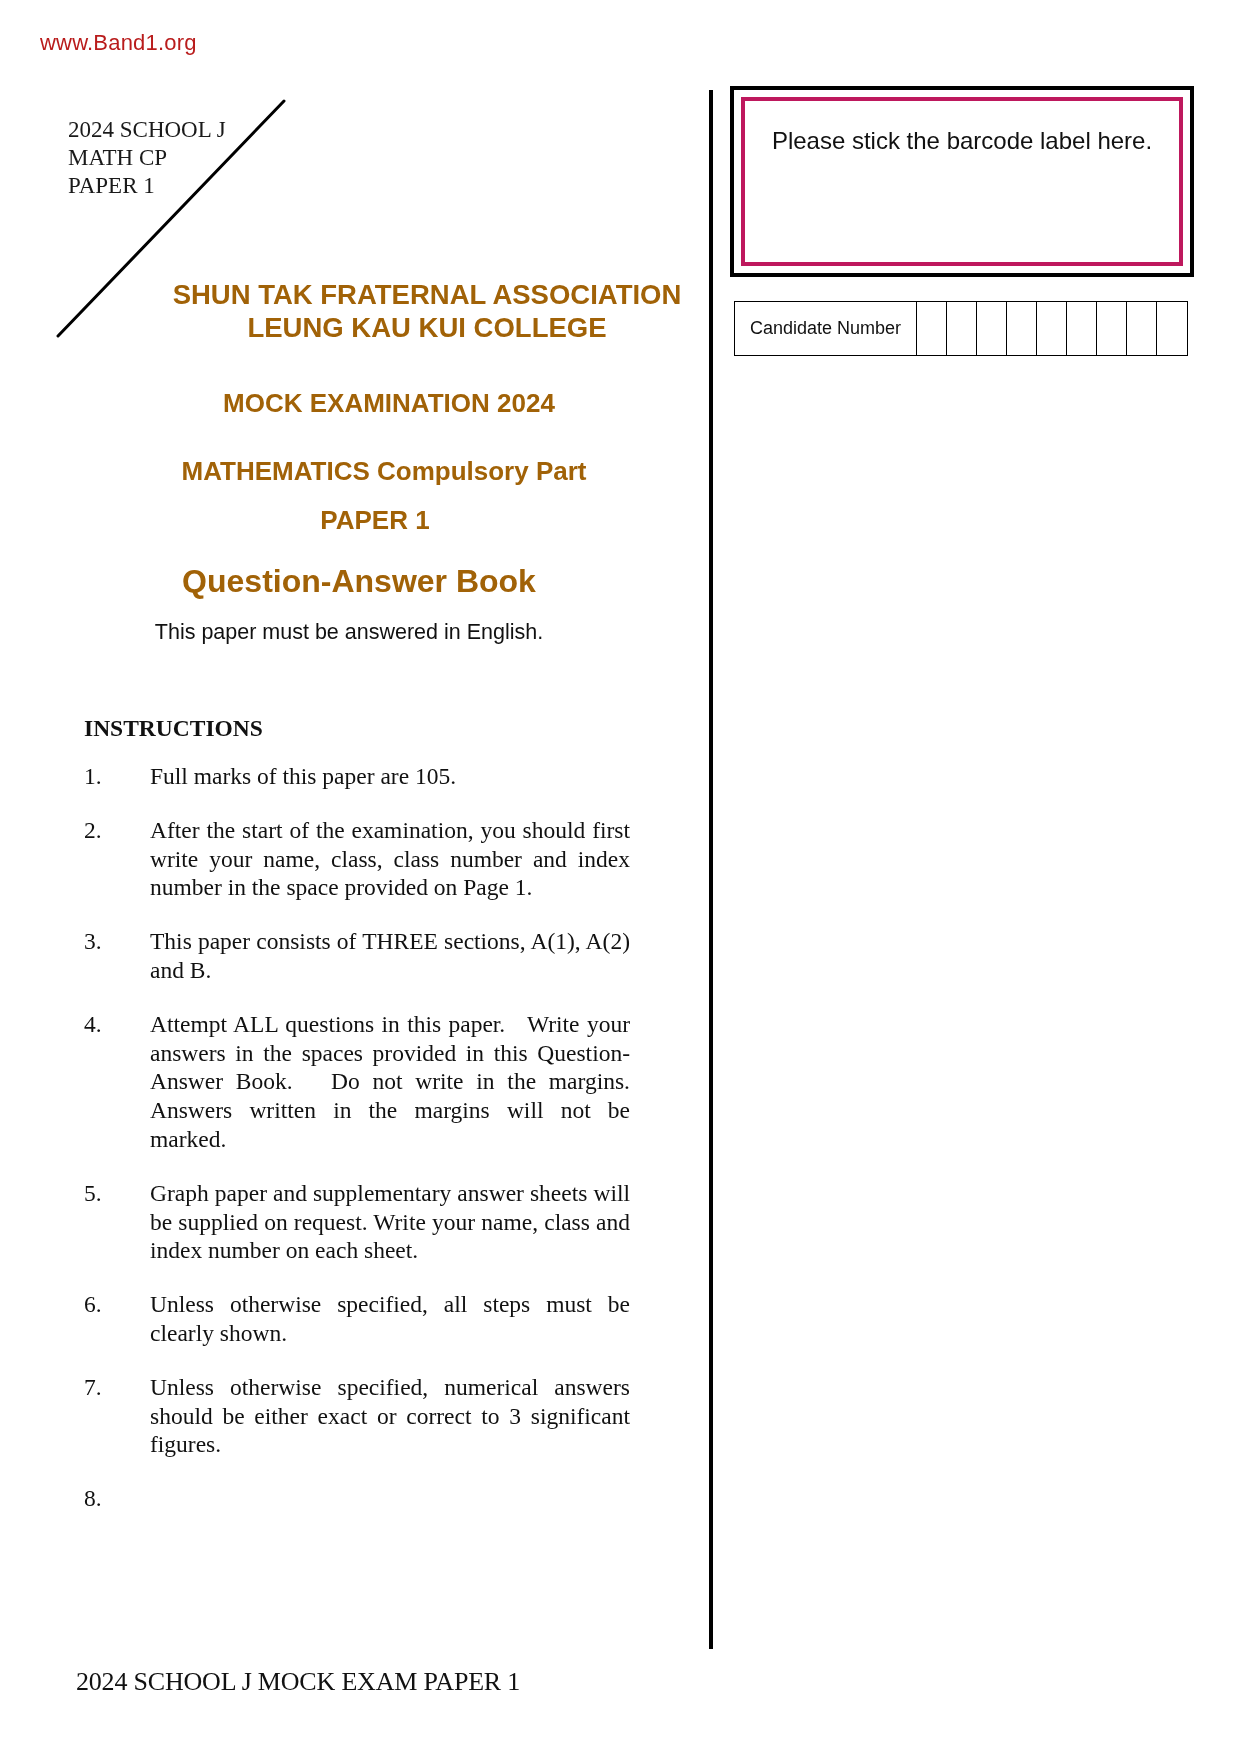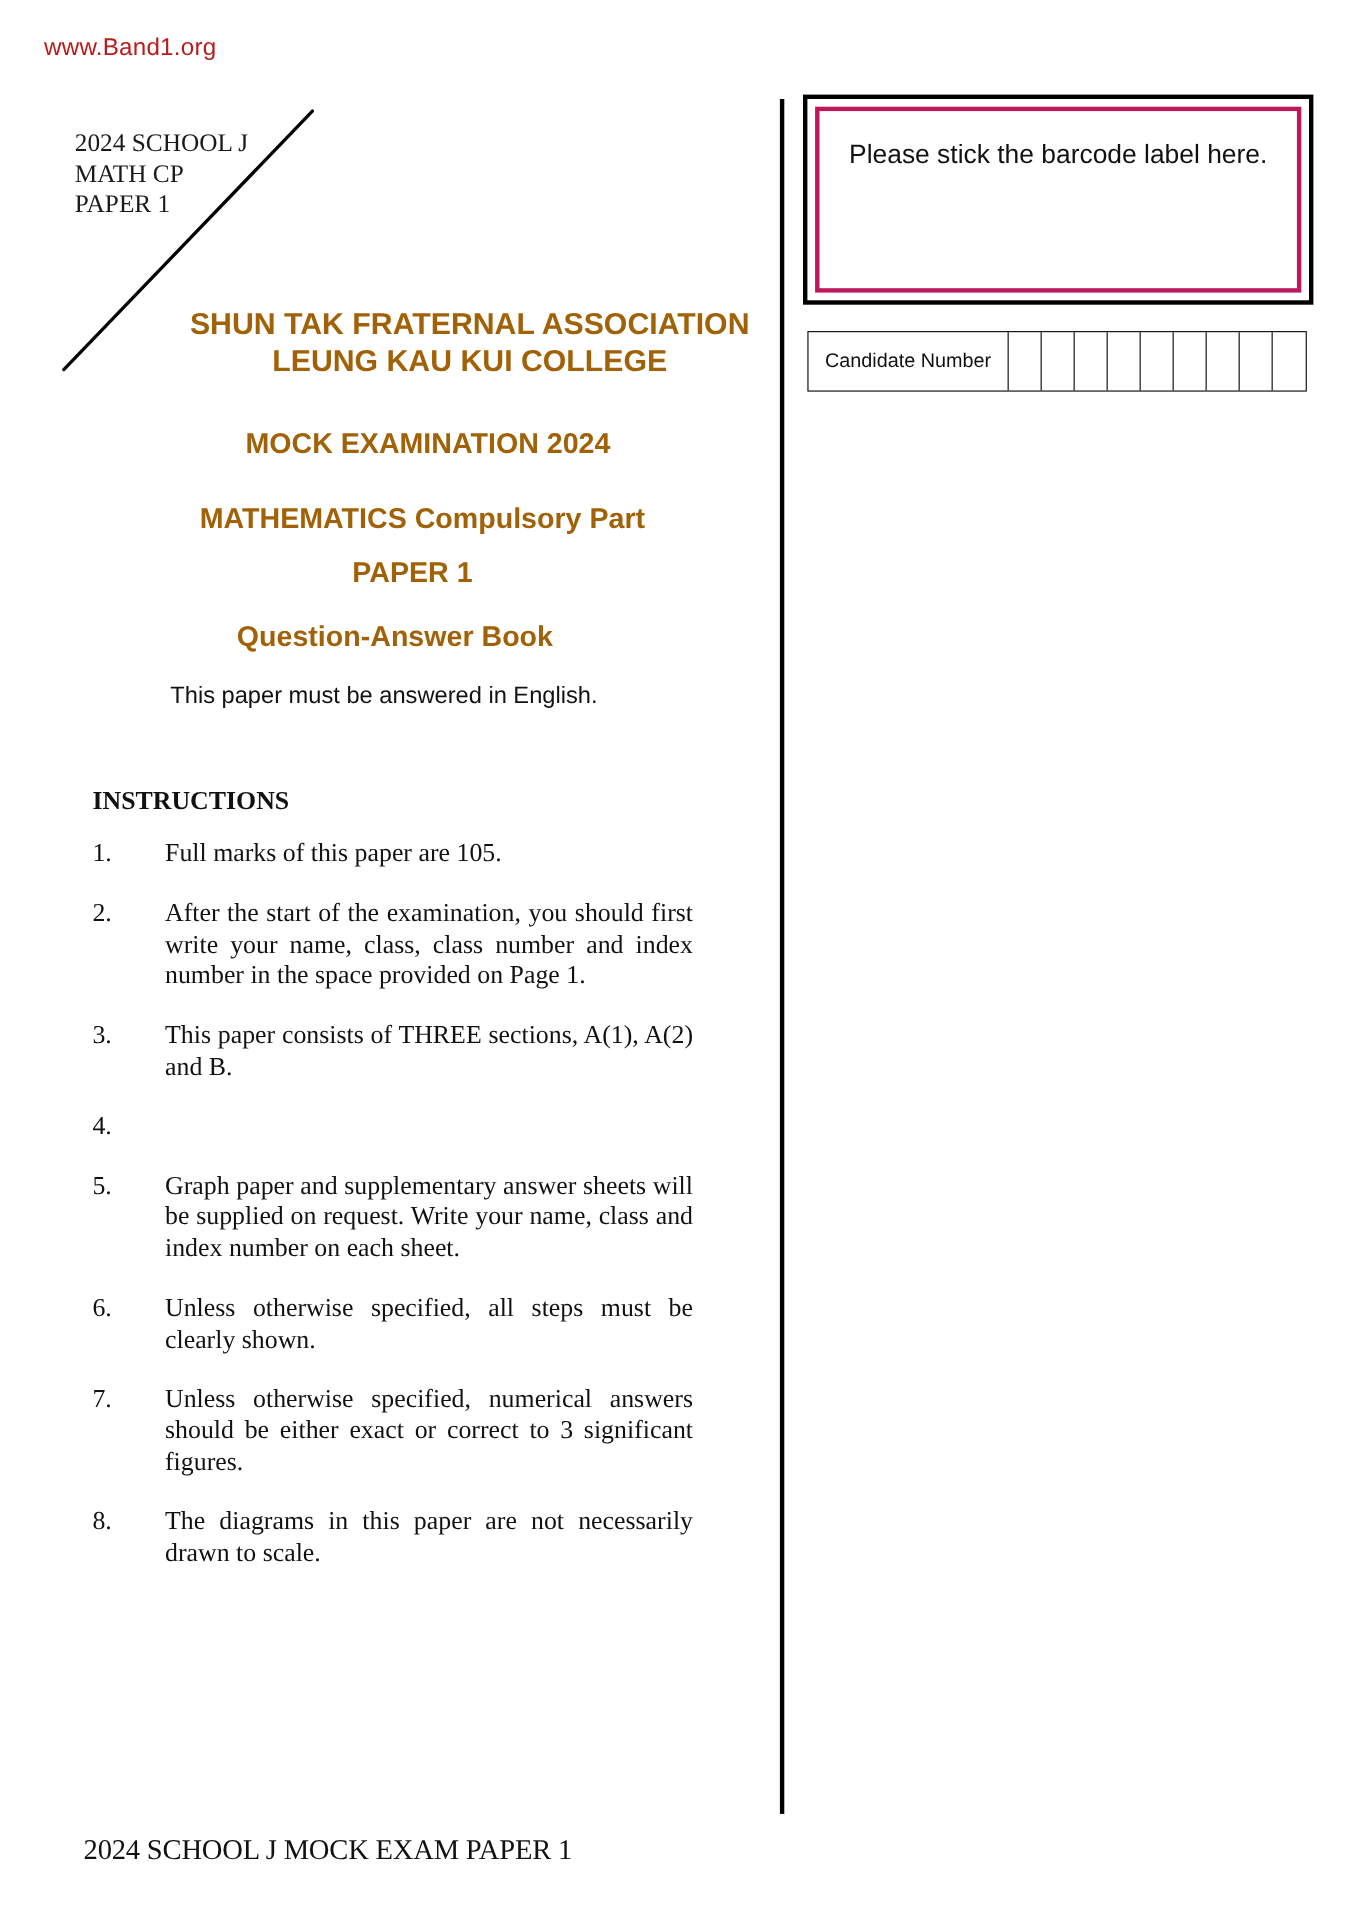--- a/index.html
+++ b/index.html
@@ -65,21 +65,21 @@
       font-size: 26px;
       left: 46px; width: 676px;
     }
     .paper-title {
       top: 505px;
       font-size: 26px;
       left: 52px; width: 646px;
     }
     .book-title {
       top: 563px;
-      font-size: 26px;
+      font-size: 32px;
       left: 36px; width: 646px;
     }
     .language-note {
       top: 620px;
       left: 26px; width: 646px;
       font-weight: normal;
       font-size: 21.5px;
       color: #111;
     }
 
@@ -213,36 +213,36 @@
   <div class="instr-item">
     <span class="instr-num">2.</span>
     <span class="instr-text">After the start of the examination, you should first write your name, class, class number and index number in the space provided on Page 1.</span>
   </div>
   <div class="instr-item">
     <span class="instr-num">3.</span>
     <span class="instr-text">This paper consists of THREE sections, A(1), A(2) and B.</span>
   </div>
   <div class="instr-item">
     <span class="instr-num">4.</span>
+    <span class="instr-text" style="white-space: pre-wrap;">Attempt ALL questions in this paper.   Write your answers in the spaces provided in this Question-Answer Book.   Do not write in the margins.   Answers written in the margins will not be marked.</span>
   </div>
   <div class="instr-item">
     <span class="instr-num">5.</span>
     <span class="instr-text">Graph paper and supplementary answer sheets will be supplied on request. Write your name, class and index number on each sheet.</span>
   </div>
   <div class="instr-item">
     <span class="instr-num">6.</span>
     <span class="instr-text">Unless otherwise specified, all steps must be clearly shown.</span>
   </div>
   <div class="instr-item">
     <span class="instr-num">7.</span>
     <span class="instr-text">Unless otherwise specified, numerical answers should be either exact or correct to 3 significant figures.</span>
   </div>
   <div class="instr-item">
     <span class="instr-num">8.</span>
-    <span class="instr-text">The diagrams in this paper are not necessarily drawn to scale.</span>
   </div>
 </div>
 
 <div class="abs footer">2024 SCHOOL J MOCK EXAM PAPER 1</div>
 
 <div class="abs divider"></div>
 
 <div class="abs barcode-outer">
   <div class="barcode-inner">
     <div class="barcode-label">Please stick the barcode label here.</div>

